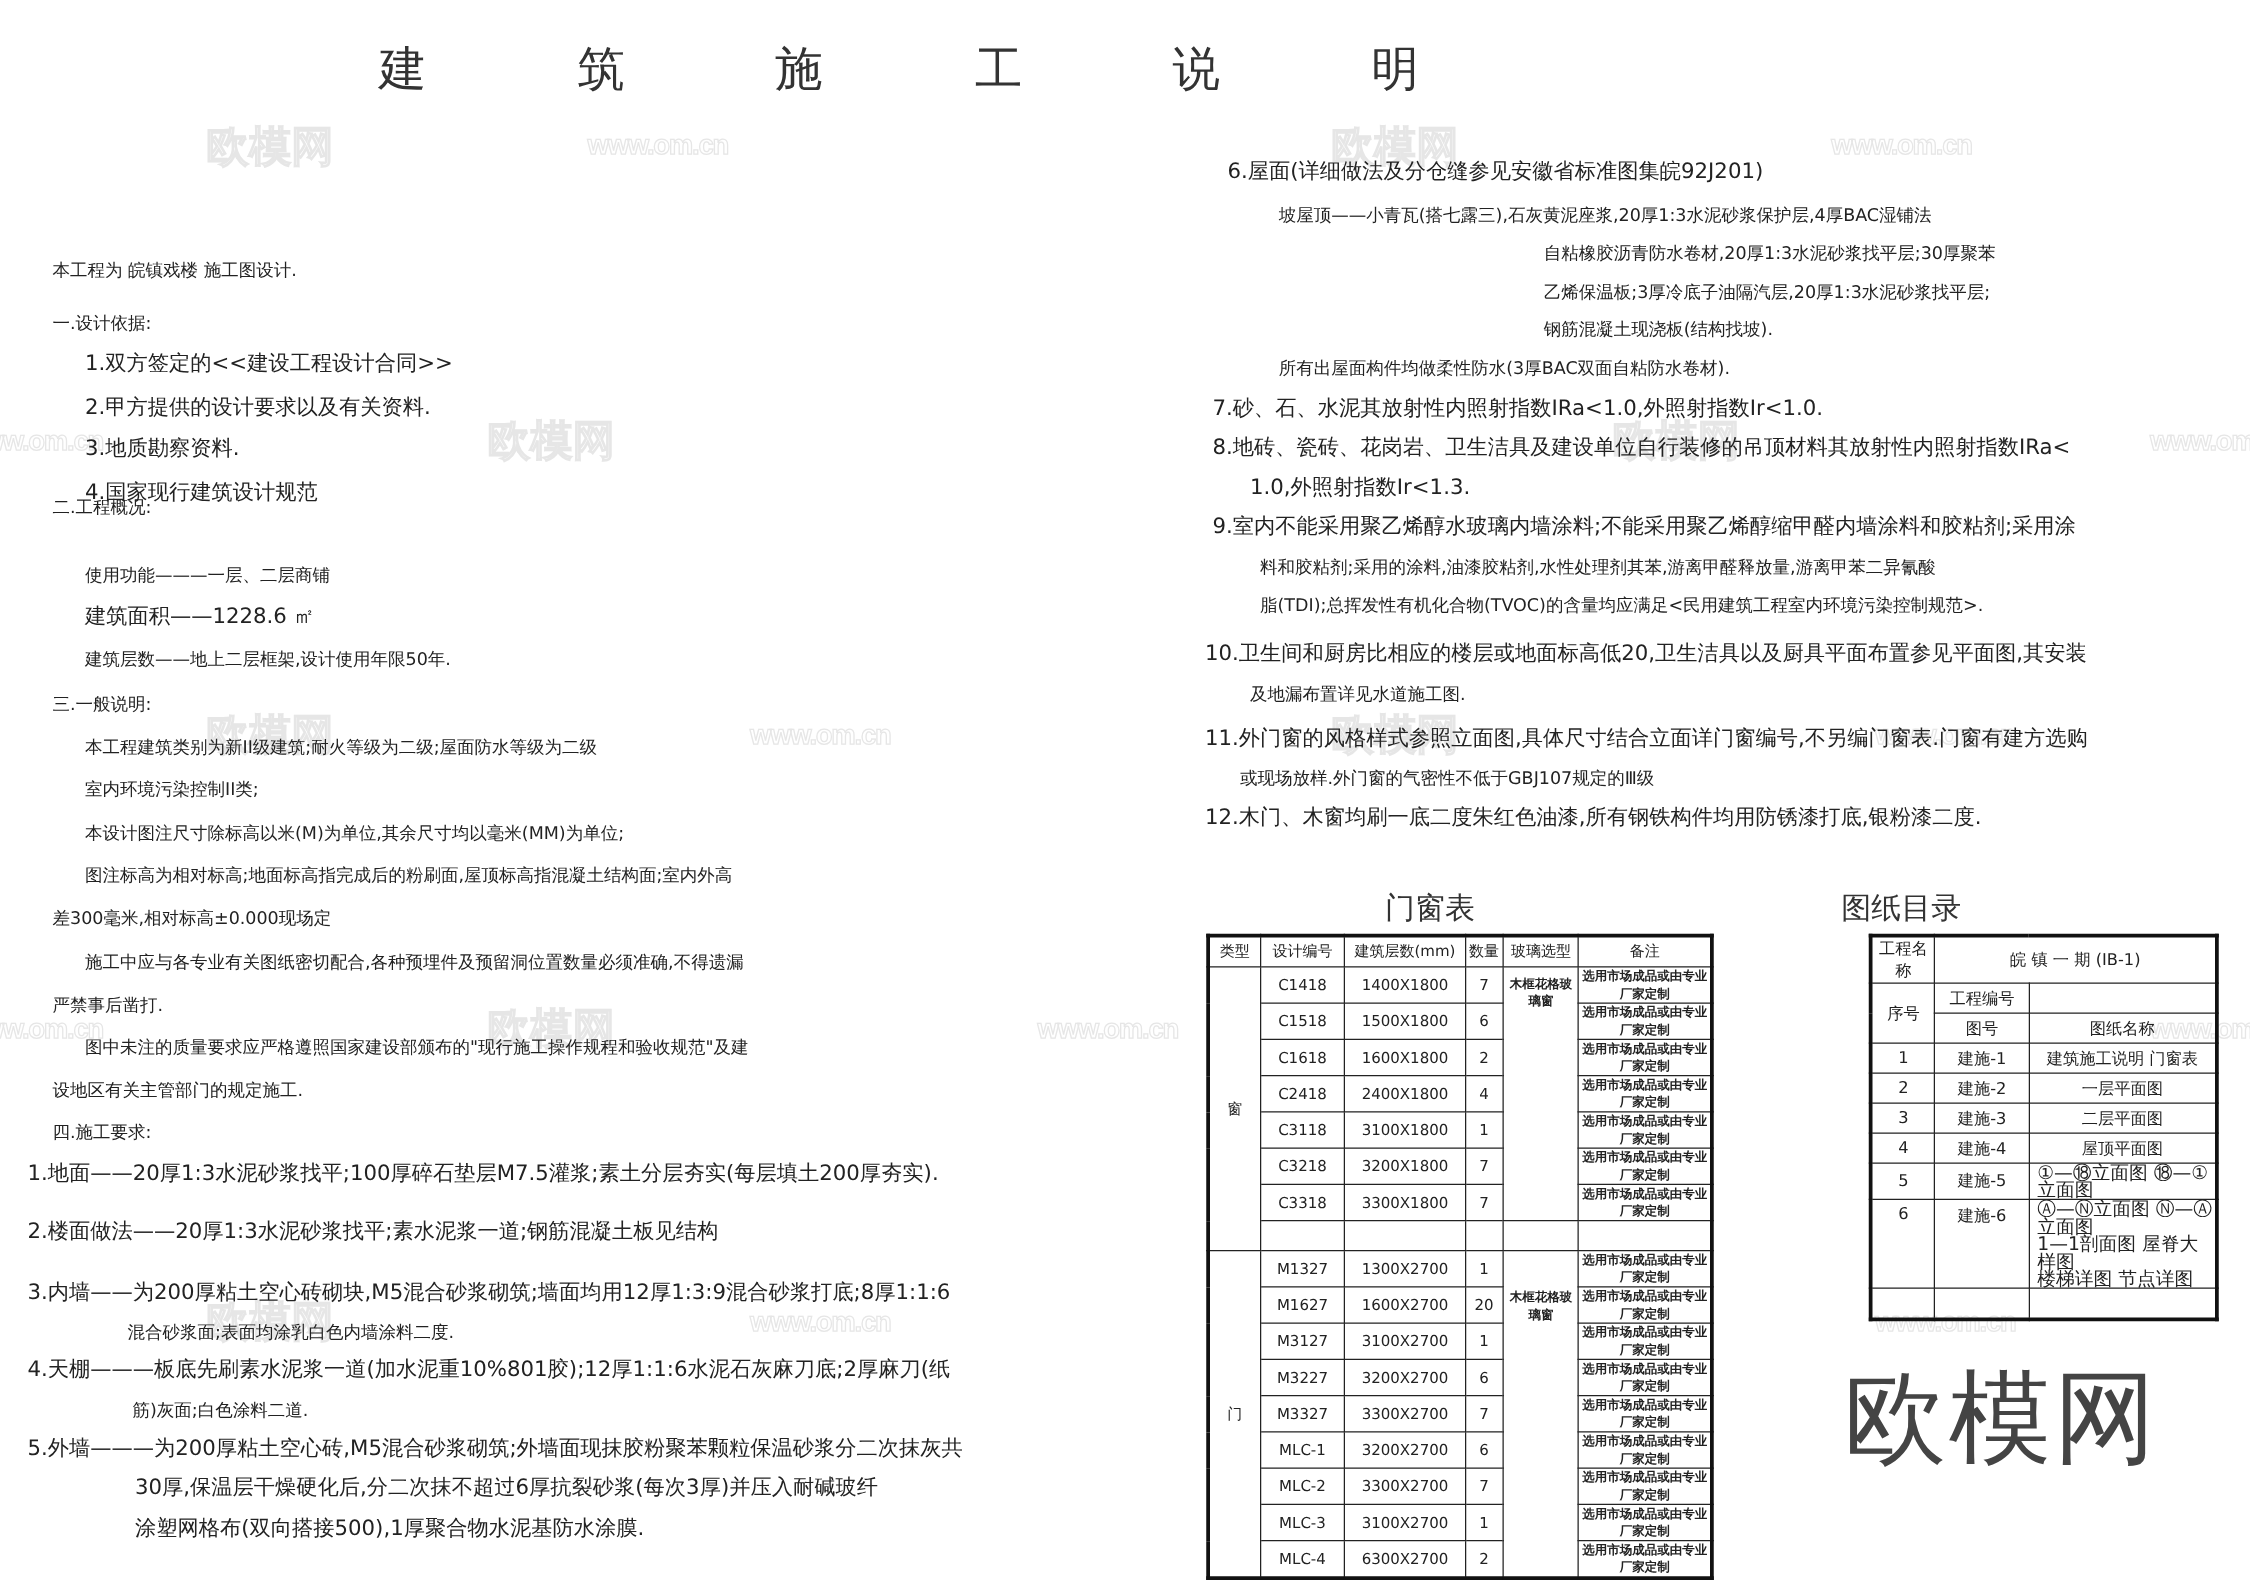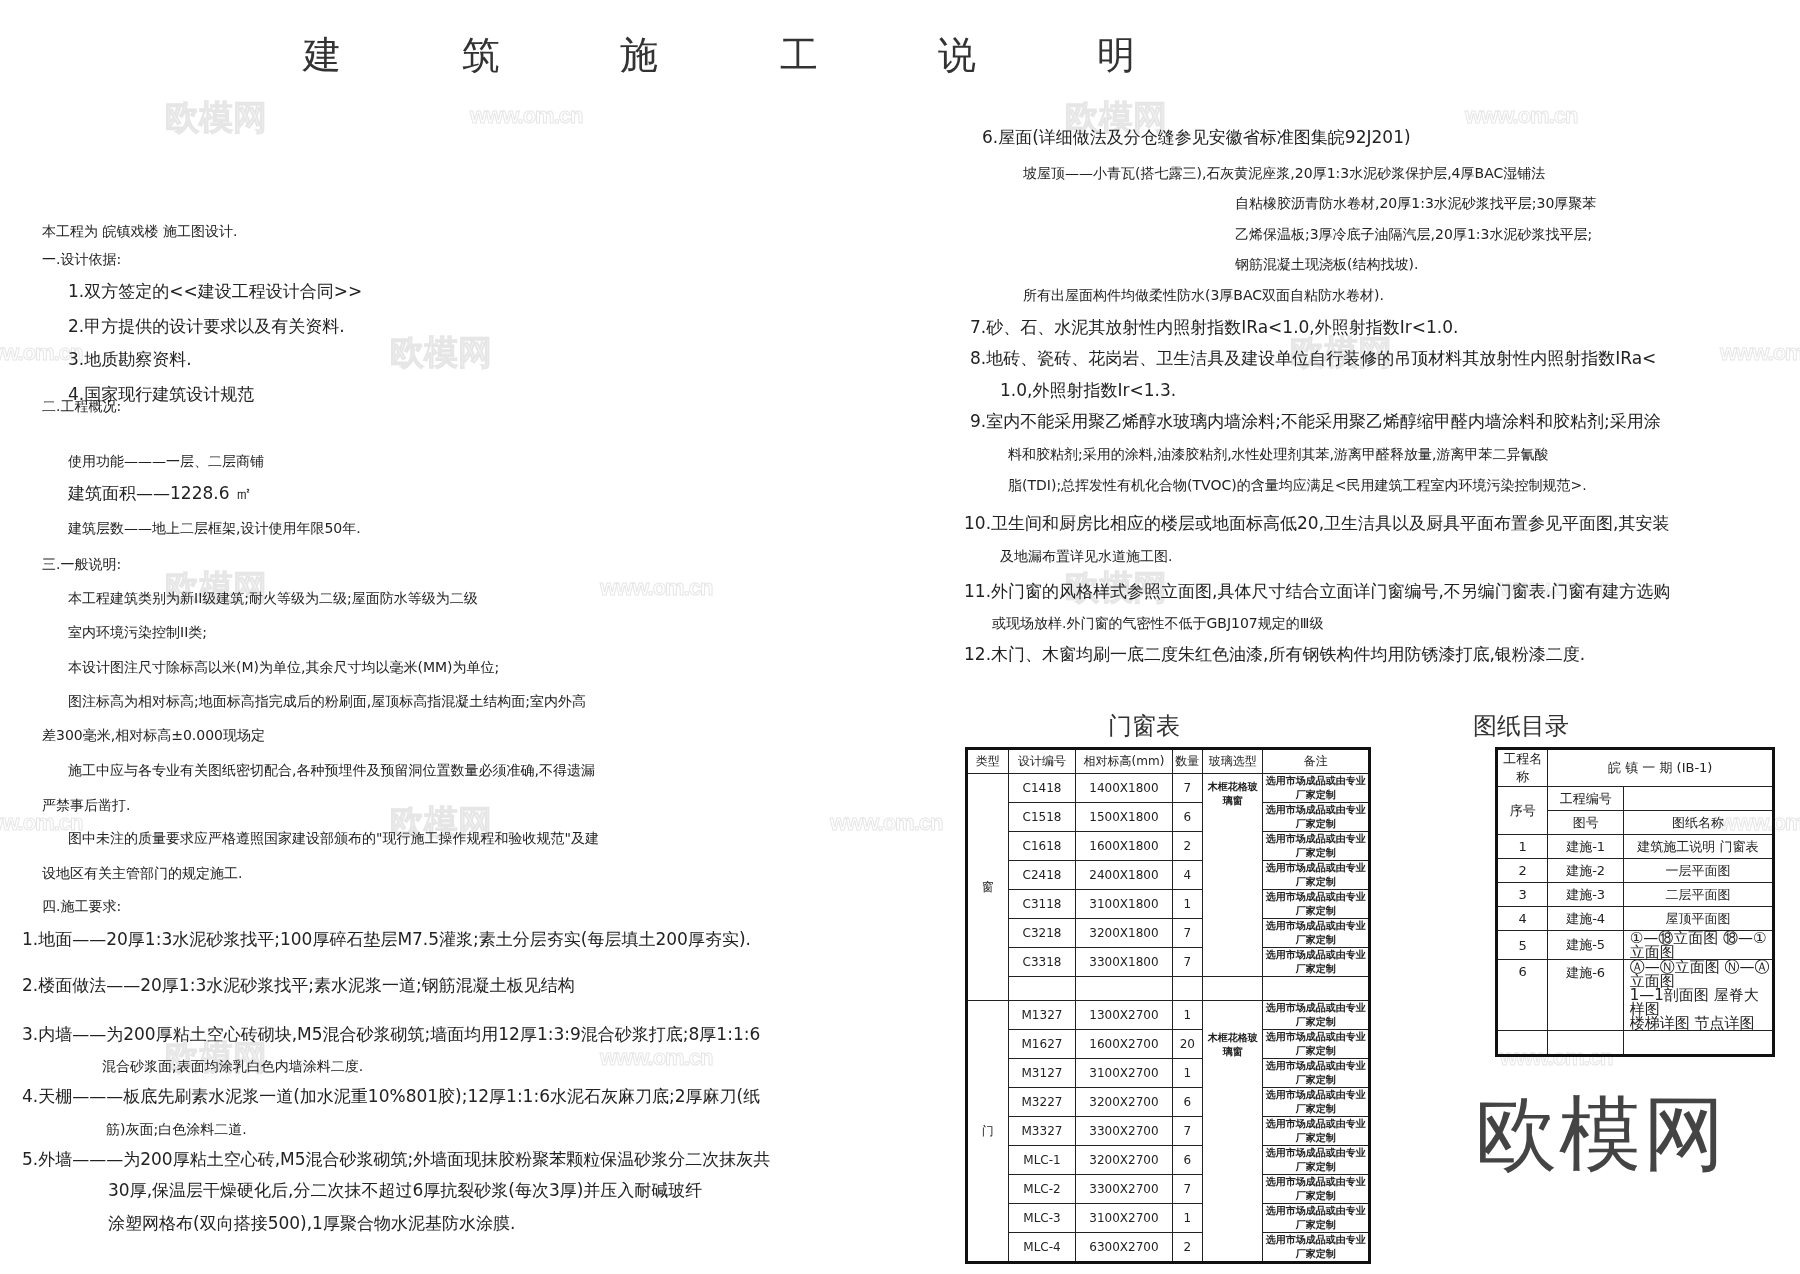--- a/index.html
+++ b/index.html
@@ -53,21 +53,21 @@
 <div>
   <span class="title-char" style="left:303px">建</span>
   <span class="title-char" style="left:462px">筑</span>
   <span class="title-char" style="left:620px">施</span>
   <span class="title-char" style="left:780px">工</span>
   <span class="title-char" style="left:938px">说</span>
   <span class="title-char" style="left:1097px">明</span>
 </div>
 
 <div>
-  <div class="line" style="left:42px;top:222px">本工程为   皖镇戏楼 施工图设计.</div>
+  <div class="line" style="left:42px;top:208px">本工程为   皖镇戏楼 施工图设计.</div>
   <div class="line" style="left:42px;top:250px">一.设计依据:</div>
   <div class="line big" style="left:68px;top:282px">1.双方签定的&lt;&lt;建设工程设计合同&gt;&gt;</div>
   <div class="line big" style="left:68px;top:317px">2.甲方提供的设计要求以及有关资料.</div>
   <div class="line big" style="left:68px;top:350px">3.地质勘察资料.</div>
   <div class="line big" style="left:68px;top:385px">4.国家现行建筑设计规范</div>
   <div class="line" style="left:42px;top:397px">二.工程概况:</div>
   <div class="line" style="left:68px;top:452px">使用功能———一层、二层商铺</div>
   <div class="line big" style="left:68px;top:484px">建筑面积——1228.6 ㎡</div>
   <div class="line" style="left:68px;top:519px">建筑层数——地上二层框架,设计使用年限50年.</div>
   <div class="line" style="left:42px;top:555px">三.一般说明:</div>
@@ -119,21 +119,21 @@
       <col style="width:76px">
       <col style="width:104px">
       <col style="width:35px">
       <col style="width:75px">
       <col style="width:135px">
     </colgroup>
   <tbody>
       <tr>
     <th>类型</th>
     <th>设计编号</th>
-    <th>相对标高(mm)</th>
+    <th>建筑层数(mm)</th>
     <th>数量</th>
     <th>玻璃选型</th>
     <th>备注</th>
   </tr>
   <tr>
     <td rowspan="8">窗</td>
     <td>C1418</td>
     <td>1400X1800</td>
     <td>7</td>
     <td rowspan="7" class="glass">木框花格玻璃窗</td>

